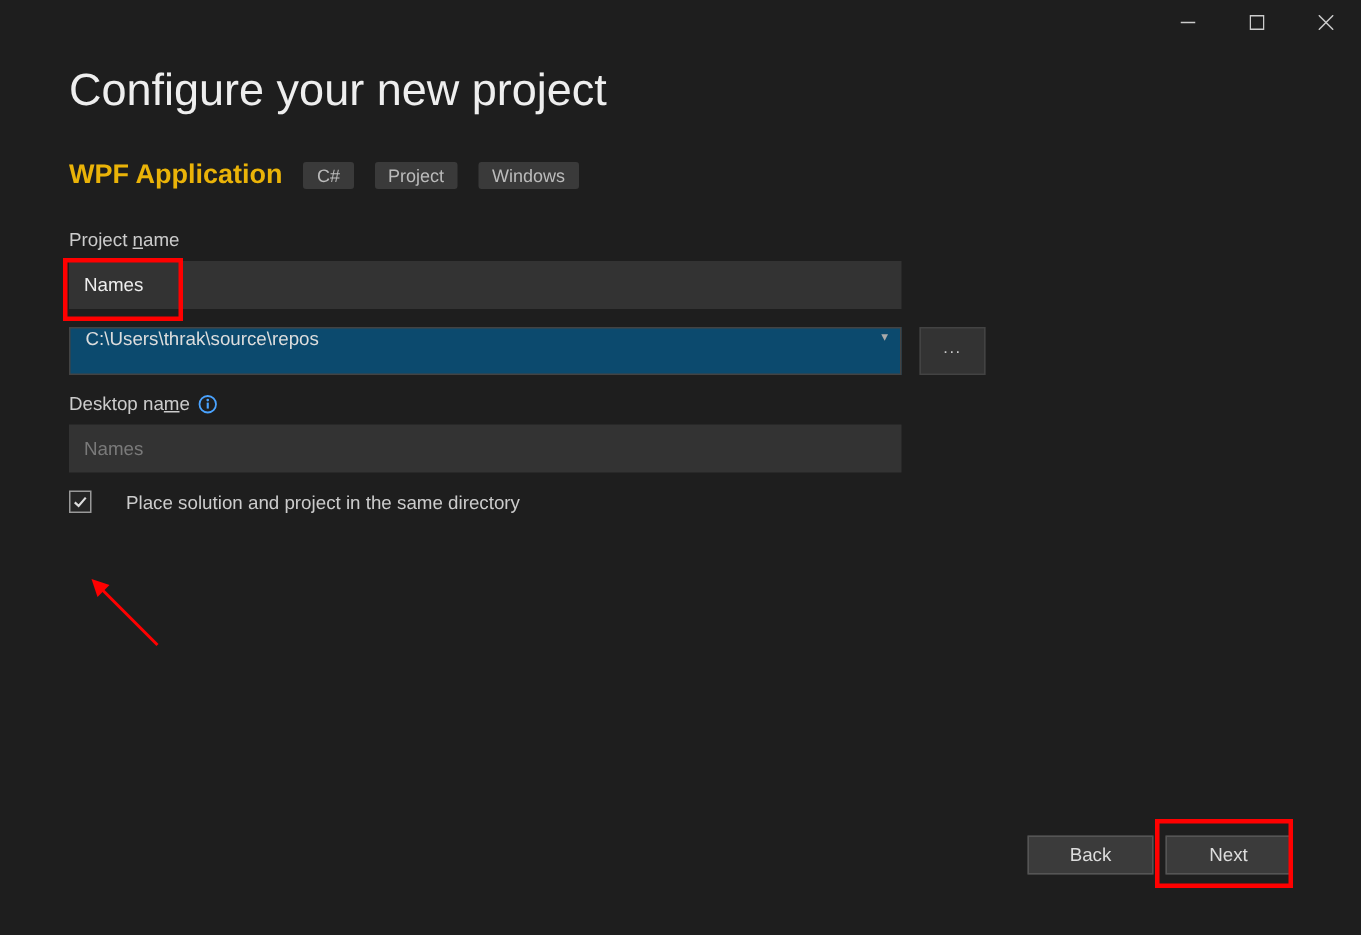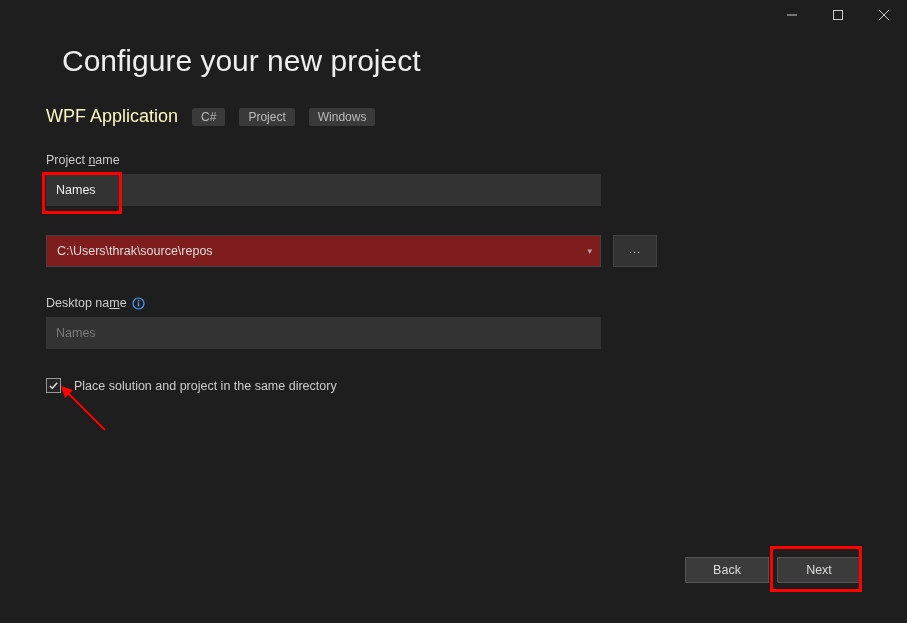--- a/index.html
+++ b/index.html
@@ -35,32 +35,31 @@
       height: 10px;
     }
     .content {
       padding: 14px 46px 0 46px;
     }
     .heading {
       font-size: 30px;
       font-weight: 400;
       color: #eee;
       margin-bottom: 28px;
-      margin-left: 16px;
     }
     .template-row {
       display: flex;
       align-items: center;
       gap: 14px;
       margin-bottom: 26px;
     }
     .template-title {
       font-size: 18px;
-      font-weight: 400;
-      color: #fef9c3;
+      font-weight: 700;
+      color: #eab308;
     }
     .tag {
       background: #3a3a3a;
       color: #bbb;
       font-size: 12px;
       padding: 2px 9px;
       border-radius: 2px;
     }
     .field-label {
       font-size: 12.5px;
@@ -93,24 +92,23 @@
       color: #7a7a7a;
     }
     .location-row {
       display: flex;
       align-items: center;
       gap: 12px;
     }
     .location-combo {
       width: 555px;
       height: 32px;
-      background: #7f1d1d;
+      background: #0c4a6e;
       border: 1px solid #434343;
       display: flex;
-      align-items: center;
       padding: 0 8px 0 10px;
       font-size: 12.5px;
     }
     .location-combo-text {
       flex: 1;
     }
     .dropdown-arrow {
       color: #aaa;
       font-size: 9px;
     }
@@ -122,26 +120,26 @@
       color: #ccc;
       display: flex;
       align-items: center;
       justify-content: center;
       font-size: 11px;
       letter-spacing: 1px;
       cursor: pointer;
       padding-bottom: 4px;
     }
     .field-group {
-      margin-bottom: 29px;
+      margin-bottom: 12px;
     }
     .checkbox-row {
       display: flex;
       align-items: center;
-      gap: 13px;
+      gap: 23px;
       margin-top: 0;
     }
     .checkbox {
       width: 15px;
       height: 15px;
       border: 1px solid #999;
       background: #252525;
       display: flex;
       align-items: center;
       justify-content: center;

